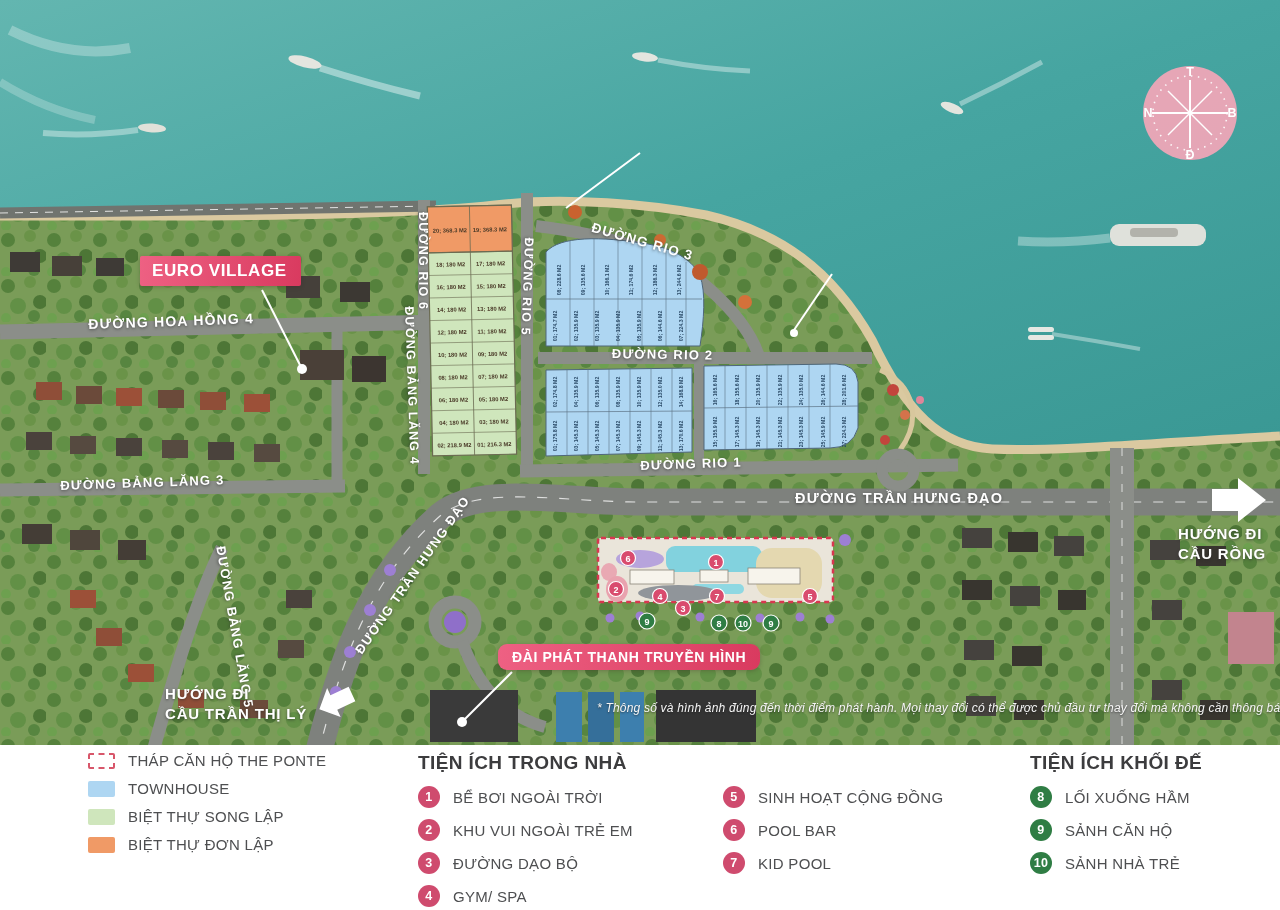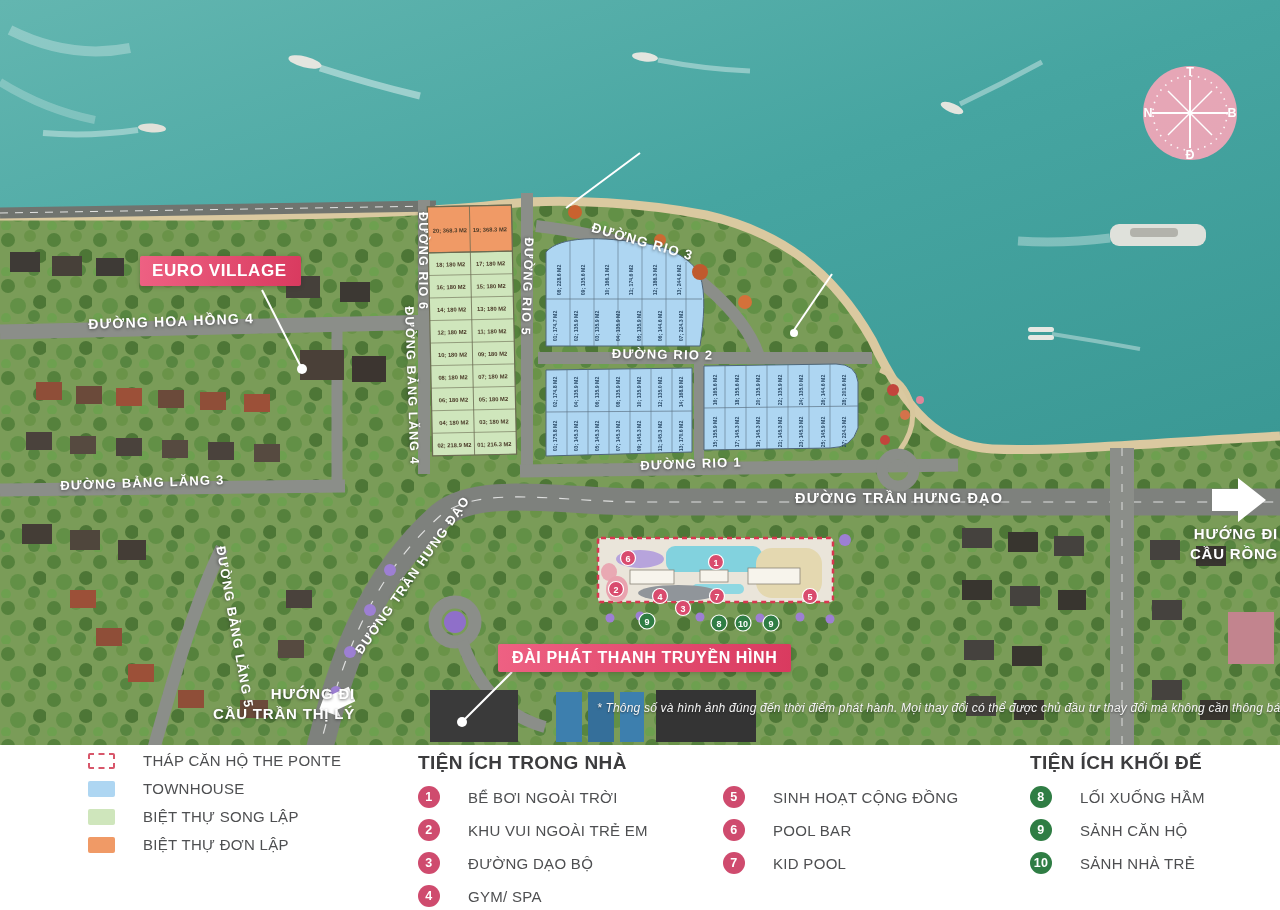--- a/index.html
+++ b/index.html
@@ -6,27 +6,27 @@
   #stage{position:relative;width:1280px;height:910px;background:#fff;overflow:hidden;}
   #map{position:absolute;left:0;top:0;width:1280px;height:745px;}
   #map svg{position:absolute;left:0;top:0;}
 
   .pink-label{position:absolute;background:linear-gradient(100deg,#ee6183,#d93a5f);color:#fff;
     font-weight:bold;padding:5px 14px;border-radius:2px;font-size:15px;letter-spacing:.6px;
     white-space:nowrap;box-shadow:0 1px 4px rgba(60,20,30,.25);}
   .road-label{position:absolute;color:#fff;font-weight:bold;font-size:13px;letter-spacing:1.2px;
     text-shadow:0 1px 3px rgba(40,40,40,.6);white-space:nowrap;transform-origin:0 0;}
   .dir-label{position:absolute;color:#fff;font-weight:bold;font-size:15px;letter-spacing:.8px;
-    text-align:right;text-shadow:0 1px 3px rgba(40,40,40,.65);line-height:1.3;}
+    text-align:left;text-shadow:0 1px 3px rgba(40,40,40,.65);line-height:1.3;}
   .disclaimer{position:absolute;color:#f6f6f6;font-style:italic;font-size:12px;letter-spacing:.2px;
     text-shadow:0 1px 2px rgba(30,30,30,.65);white-space:nowrap;}
 
   .legend-col{position:absolute;}
   .legend-title{font-size:19px;font-weight:bold;color:#3c3c3e;letter-spacing:.4px;margin-bottom:12px;}
-  .legend-item{display:flex;align-items:center;gap:28px;margin-bottom:11px;font-size:15px;color:#4e4f51;letter-spacing:.3px;}
+  .legend-item{display:flex;align-items:center;gap:13px;margin-bottom:11px;font-size:15px;color:#4e4f51;letter-spacing:.3px;}
   .swatch{width:27px;height:16px;border-radius:2px;flex:0 0 auto;}
   .swatch.tower{background:#fff;border:2px dashed #d8566a;width:23px;height:12px;}
   .swatch.townhouse{background:#aed6f2;}
   .swatch.songlap{background:#cfe6bc;}
   .swatch.donlap{background:#f09a66;}
   .num-badge{width:22px;height:22px;border-radius:50%;color:#fff;font-size:12.5px;font-weight:bold;
     display:flex;align-items:center;justify-content:center;flex:0 0 auto;}
   .num-badge.pink{background:#cf4b6e;}
   .num-badge.green{background:#2f7d44;}
 
@@ -390,21 +390,21 @@
         <line x1="1168" y1="91" x2="1212" y2="135" stroke="#ffffff" stroke-width="1.5"></line>
         <line x1="1212" y1="91" x2="1168" y2="135" stroke="#ffffff" stroke-width="1.5"></line>
         <text class="compass-letter" x="1190" y="76">T</text>
         <text class="compass-letter" x="1232" y="117">B</text>
         <text class="compass-letter" x="1190" y="159">Đ</text>
         <text class="compass-letter" x="1148" y="117">N</text>
       </g>
     </svg>
 
     <div class="pink-label" style="left:140px;top:256px;font-size:17px;padding-left:12px;">EURO VILLAGE</div>
-    <div class="pink-label" style="left:498px;top:644px;font-size:16px;">ĐÀI PHÁT THANH TRUYỀN HÌNH</div>
+    <div class="pink-label" style="left:498px;top:644px;font-size:14px;border-radius:9px;">ĐÀI PHÁT THANH TRUYỀN HÌNH</div>
 
     <div class="road-label" style="left:88px;top:316px;font-size:14px;transform:rotate(-2deg);">ĐƯỜNG HOA HỒNG 4</div>
     <div class="road-label" style="left:60px;top:478px;transform:rotate(-2deg);">ĐƯỜNG BẢNG LĂNG 3</div>
     <div class="road-label" style="left:228px;top:545px;transform:rotate(80deg);">ĐƯỜNG BẢNG LĂNG 5</div>
     <div class="road-label" style="left:430px;top:212px;font-size:12.5px;transform:rotate(90deg);">ĐƯỜNG RIO 6</div>
     <div class="road-label" style="left:416px;top:306px;font-size:12.5px;transform:rotate(88deg);">ĐƯỜNG BẢNG LĂNG 4</div>
     <div class="road-label" style="left:536px;top:238px;font-size:12.5px;transform:rotate(92deg);">ĐƯỜNG RIO 5</div>
     <div class="road-label" style="left:594px;top:220px;font-size:13.5px;transform:rotate(16deg);">ĐƯỜNG RIO 3</div>
     <div class="road-label" style="left:612px;top:346px;transform:rotate(1deg);">ĐƯỜNG RIO 2</div>
     <div class="road-label" style="left:640px;top:458px;transform:rotate(-2deg);">ĐƯỜNG RIO 1</div>

